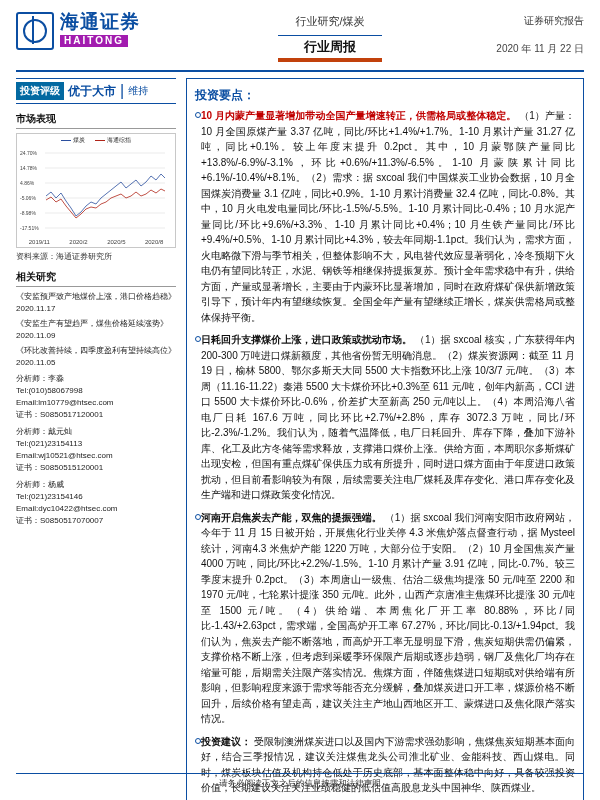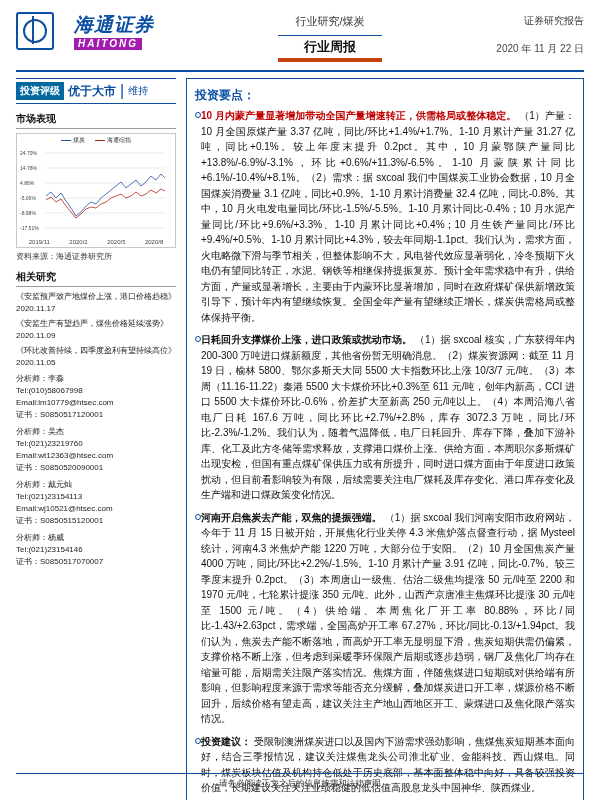--- a/index.html
+++ b/index.html
@@ -10,21 +10,21 @@
     color:#231f20;
     overflow:hidden;
   }
   .page{position:relative;width:600px;height:800px;box-sizing:border-box;}
 
   
   .header{
     display:flex;align-items:flex-start;
     padding:12px 16px 4px 16px;
   }
-  .logo-wrap{display:flex;align-items:flex-end;gap:20px;width:200px;font-style:italic;}
+  .logo-wrap{display:flex;align-items:flex-start;gap:6px;width:200px;}
   .logo-mark{
     width:34px;height:34px;border:2px solid #0b4ea2;border-radius:3px;
     position:relative;flex:none;
   }
   .logo-mark:before{
     content:"";position:absolute;left:5px;top:5px;width:20px;height:20px;
     border:2px solid #0b4ea2;border-radius:50%;
   }
   .logo-mark:after{
     content:"";position:absolute;left:14px;top:2px;width:2px;height:28px;
@@ -197,34 +197,29 @@
         <div class="rel-item">《环比改善持续，四季度盈利有望持续高位》 2020.11.05</div>
       </div>
 
       <div class="an-block">
         <div>分析师：李淼</div>
         <div>Tel:(010)58067998</div>
         <div>Email:lm10779@htsec.com</div>
         <div>证书：S0850517120001</div>
       </div>
       <div class="an-block">
-        <div>分析师：吴杰</div>
-        <div>Tel:(021)23219760</div>
-        <div>Email:wt12363@htsec.com</div>
-        <div>证书：S0850520090001</div>
-      </div>
-      <div class="an-block">
         <div>分析师：戴元灿</div>
         <div>Tel:(021)23154113</div>
         <div>Email:wj10521@htsec.com</div>
         <div>证书：S0850515120001</div>
       </div>
       <div class="an-block">
         <div>分析师：杨威</div>
         <div>Tel:(021)23154146</div>
+        <div>Email:dyc10422@htsec.com</div>
         <div>证书：S0850517070007</div>
       </div>
     </div>
 
     <div class="col-right">
       <div class="points-box">
         <div class="points-title">投资要点：</div>
 
         <div class="bullet">
           <span class="dot"></span>

